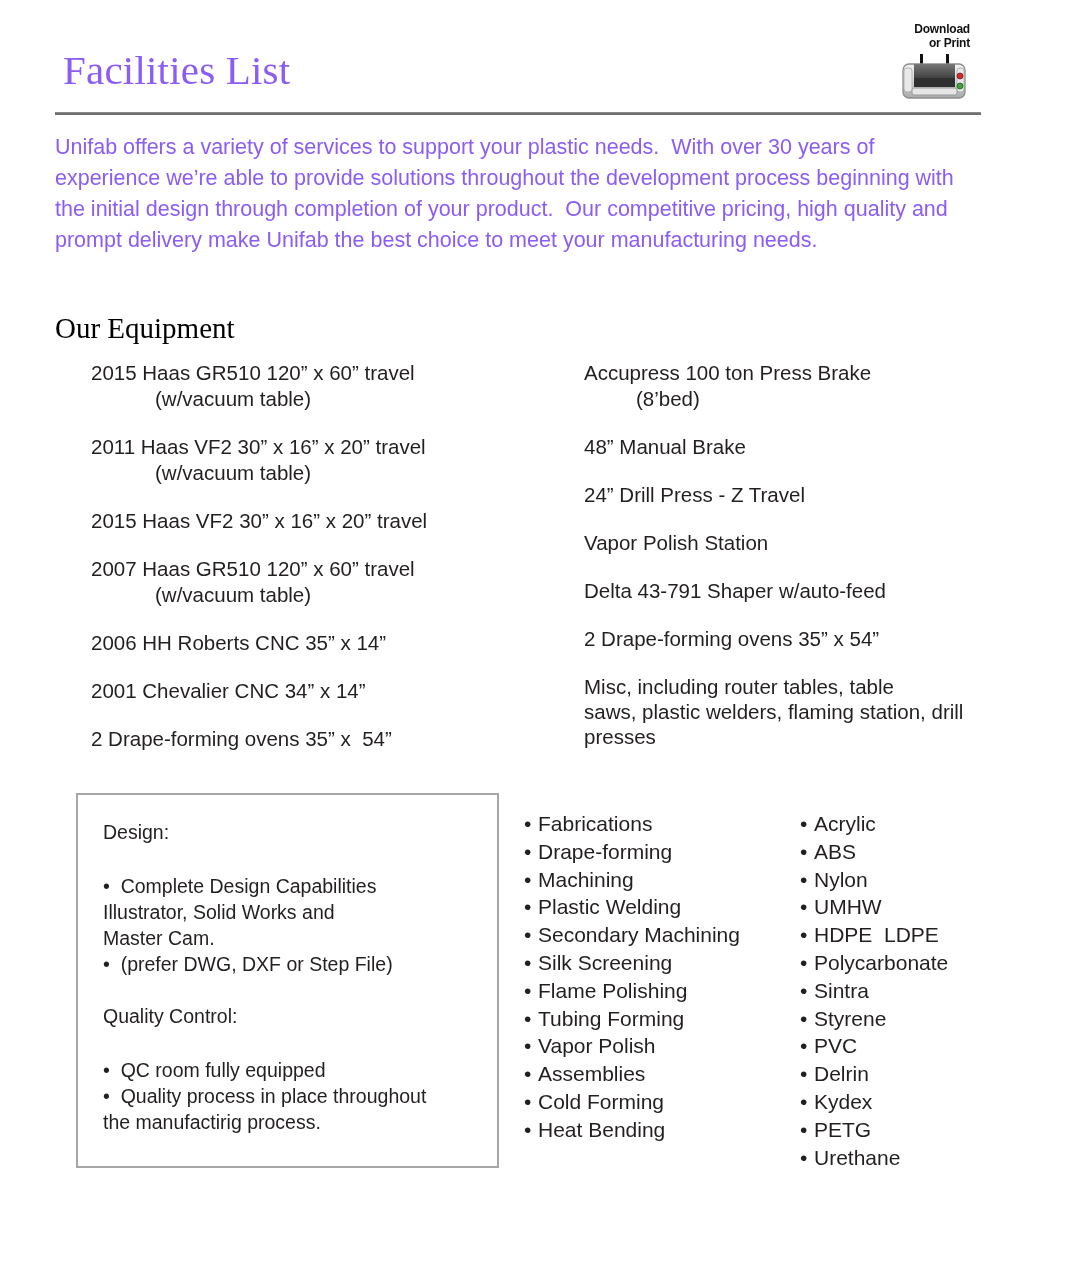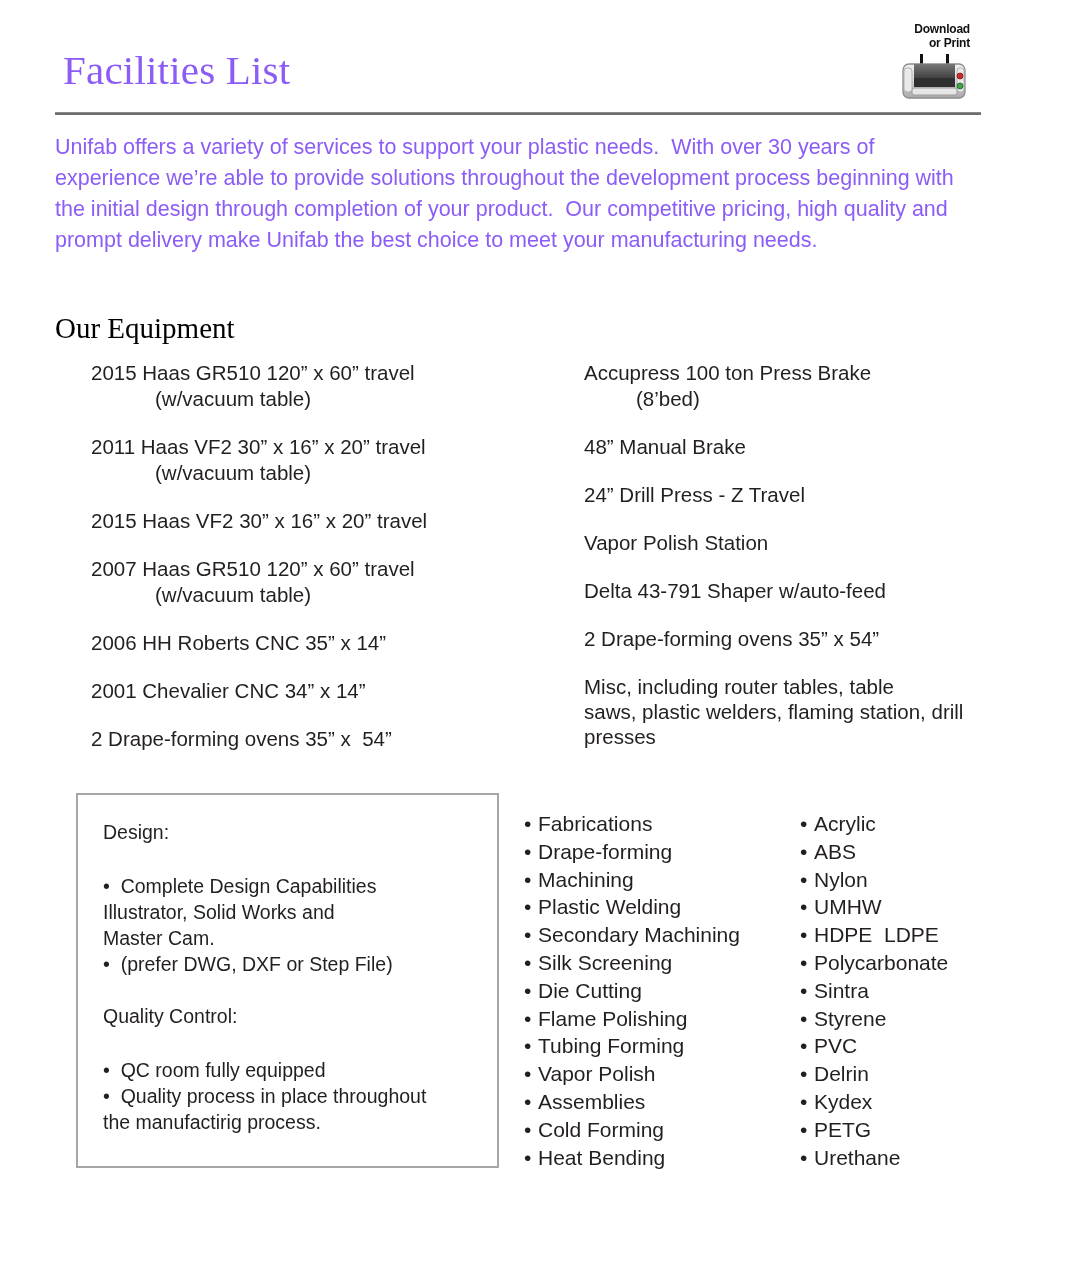--- a/index.html
+++ b/index.html
@@ -259,21 +259,20 @@
   </div>
 </div>
 
 <div class="bullet-col" id="services-column">
     <span class="bullet-row"><span class="dot">•</span><span>Fabrications</span></span>
     <span class="bullet-row"><span class="dot">•</span><span>Drape-forming</span></span>
     <span class="bullet-row"><span class="dot">•</span><span>Machining</span></span>
     <span class="bullet-row"><span class="dot">•</span><span>Plastic Welding</span></span>
     <span class="bullet-row"><span class="dot">•</span><span>Secondary Machining</span></span>
     <span class="bullet-row"><span class="dot">•</span><span>Silk Screening</span></span>
-    <span class="bullet-row"><span class="dot">•</span><span>Die Cutting</span></span>
     <span class="bullet-row"><span class="dot">•</span><span>Flame Polishing</span></span>
     <span class="bullet-row"><span class="dot">•</span><span>Tubing Forming</span></span>
     <span class="bullet-row"><span class="dot">•</span><span>Vapor Polish</span></span>
     <span class="bullet-row"><span class="dot">•</span><span>Assemblies</span></span>
     <span class="bullet-row"><span class="dot">•</span><span>Cold Forming</span></span>
     <span class="bullet-row"><span class="dot">•</span><span>Heat Bending</span></span>
   </div>
 
 <div class="bullet-col" id="materials-column">
     <span class="bullet-row"><span class="dot">•</span><span>Acrylic</span></span>

